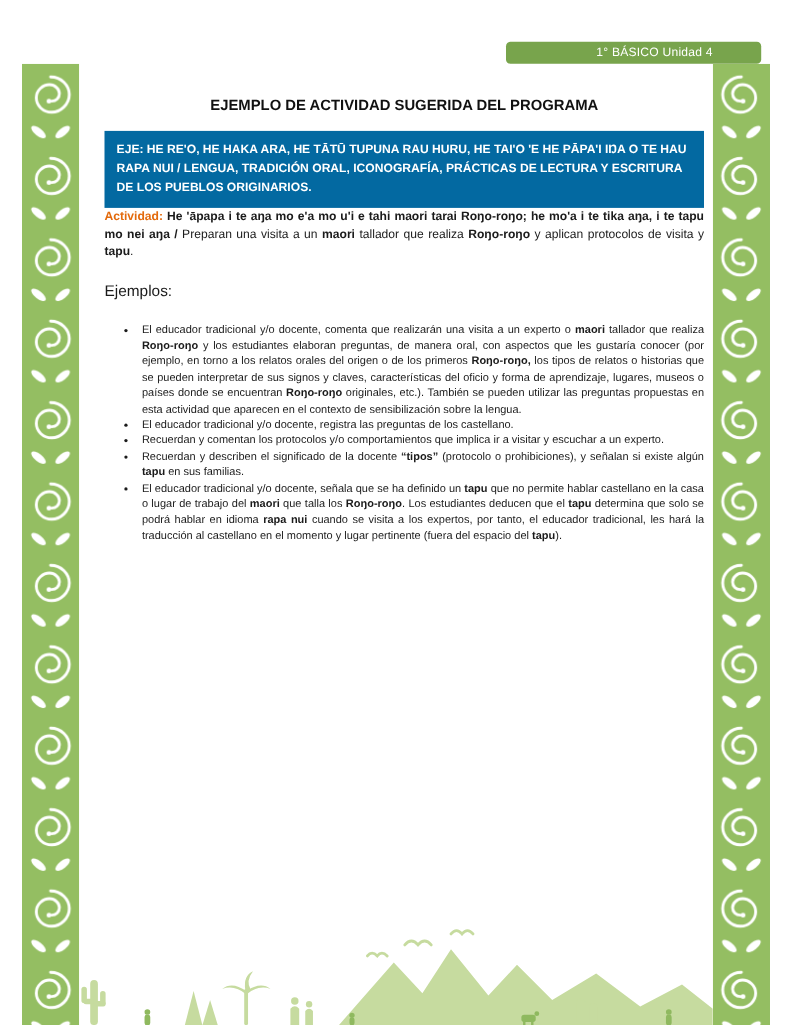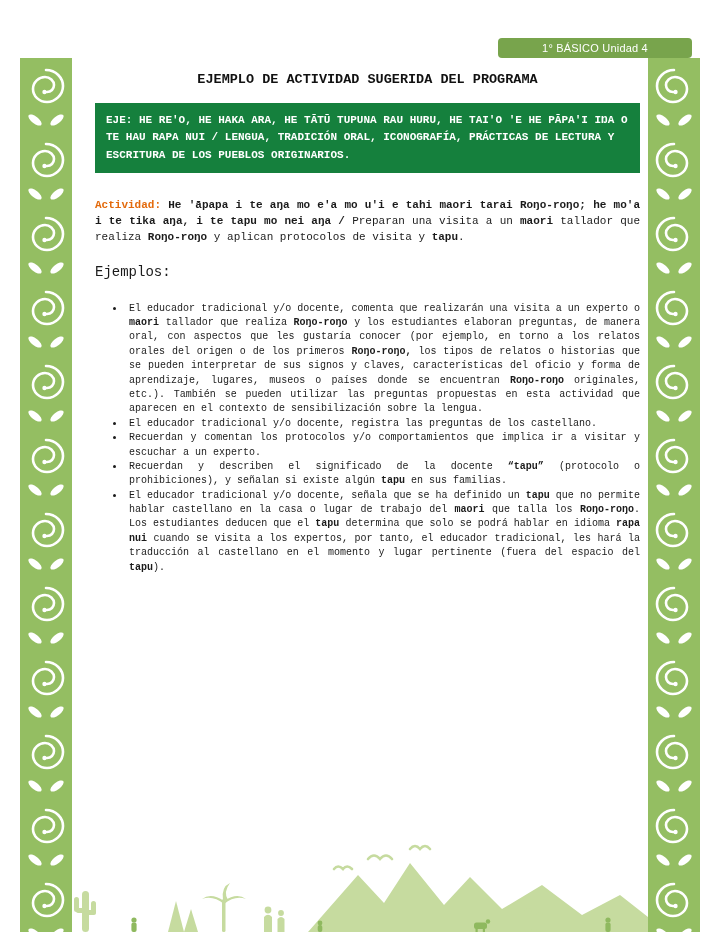--- a/index.html
+++ b/index.html
@@ -5,30 +5,30 @@
   html,body{margin:0;padding:0;}
   body{
     width:720px;height:932px;background:#ffffff;
     font-family:"Liberation Sans", sans-serif;color:#1b1b1b;
     position:relative;overflow:hidden;
   }
   .page{position:absolute;inset:0;}
   .badge{
     position:absolute;top:38px;right:28px;width:194px;height:20px;
     background:#78a44c;border-radius:4px;color:#fff;
-    font-size:11px;line-height:20px;text-align:center;letter-spacing:.2px;
+    font-size:11px;line-height:20px;text-align:center;letter-spacing:.2px;padding-left:38px;
   }
   .strip{position:absolute;top:58px;bottom:0;width:52px;line-height:0;}
   .strip.left{left:20px;}
   .strip.right{right:20px;}
-  .content{position:absolute;left:95px;top:72px;width:545px;font-family:Liberation Mono, monospace;}
+  .content{position:absolute;left:95px;top:88px;width:545px;}
   .title{margin:0 0 16px;text-align:center;font-size:13.5px;font-weight:bold;color:#111;}
   .eje-box{
-    background:#15803d;color:#ffffff;font-weight:bold;
-    font-size:11px;line-height:1.58;padding:9px 11px;margin-bottom:24px;
+    background:#0369a1;color:#ffffff;font-weight:bold;
+    font-size:11px;line-height:1.58;padding:9px 11px;
   }
   .contexto{color:#e36a0c;font-weight:bold;font-size:11.5px;line-height:1.55;margin-bottom:24px;}
   .actividad{margin:0 0 18px;font-size:11px;line-height:1.47;text-align:justify;}
   .actividad .label{color:#e36a0c;font-weight:bold;}
   .ejemplos-label{font-size:14px;margin-bottom:22px;}
   ul.ejemplos{margin:0;padding-left:30px;list-style-type:disc;}
   ul.ejemplos li{font-size:10px;line-height:1.44;text-align:justify;padding-left:4px;}
   .b{font-weight:bold;}
   .footer-art{position:absolute;left:72px;bottom:0;line-height:0;}
 </style>
@@ -76,21 +76,21 @@
 
 
     <p class="actividad"><span class="label">Actividad:</span> <span><span class="b">He 'āpapa i te aŋa mo e'a mo u'i e tahi maori tarai Roŋo-roŋo; he mo'a i te tika aŋa, i te tapu mo nei aŋa / </span><span>Preparan una visita a un </span><span class="b">maori</span><span> tallador que realiza </span><span class="b">Roŋo-roŋo</span><span> y aplican protocolos de visita y </span><span class="b">tapu</span><span>.</span></span></p>
 
     <div class="ejemplos-label">Ejemplos:</div>
 
     <ul class="ejemplos">
       <li><span>El educador tradicional y/o docente, comenta que realizarán una visita a un experto o </span><span class="b">maori</span><span> tallador que realiza </span><span class="b">Roŋo-roŋo</span><span> y los estudiantes elaboran preguntas, de manera oral, con aspectos que les gustaría conocer (por ejemplo, en torno a los relatos orales del origen o de los primeros </span><span class="b">Roŋo-roŋo,</span><span> los tipos de relatos o historias que se pueden interpretar de sus signos y claves, características del oficio y forma de aprendizaje, lugares, museos o países donde se encuentran </span><span class="b">Roŋo-roŋo</span><span> originales, etc.). También se pueden utilizar las preguntas propuestas en esta actividad que aparecen en el contexto de sensibilización sobre la lengua.</span></li>
       <li><span>El educador tradicional y/o docente, registra las preguntas de los castellano.</span></li>
       <li><span>Recuerdan y comentan los protocolos y/o comportamientos que implica ir a visitar y escuchar a un experto.</span></li>
-      <li><span>Recuerdan y describen el significado de la docente </span><span class="b">“tapu”</span><span> (protocolo o prohibiciones), y señalan si existe algún </span><span class="b">tapu</span><span> en sus familias.</span></li>
+      <li><span>Recuerdan y describen el significado de la docente </span><span class="b">“tipos”</span><span> (protocolo o prohibiciones), y señalan si existe algún </span><span class="b">tapu</span><span> en sus familias.</span></li>
       <li><span>El educador tradicional y/o docente, señala que se ha definido un </span><span class="b">tapu</span><span> que no permite hablar castellano en la casa o lugar de trabajo del </span><span class="b">maori</span><span> que talla los </span><span class="b">Roŋo-roŋo</span><span>. Los estudiantes deducen que el </span><span class="b">tapu</span><span> determina que solo se podrá hablar en idioma </span><span class="b">rapa nui</span><span> cuando se visita a los expertos, por tanto, el educador tradicional, les hará la traducción al castellano en el momento y lugar pertinente (fuera del espacio del </span><span class="b">tapu</span><span>).</span></li>
     </ul>
   </div>
 
   <div class="footer-art">
     <svg width="576" height="95" viewBox="0 0 576 95">
       <g fill="#c6db9f">
         <path d="M236 95 L286 38 L312 66 L338 26 L372 68 L398 40 L430 72 L470 48 L510 78 L548 58 L576 80 L576 95 Z"></path>
         <path d="M96 95 L104 64 L112 95 Z"></path>
         <path d="M112 95 L119 72 L126 95 Z"></path>

